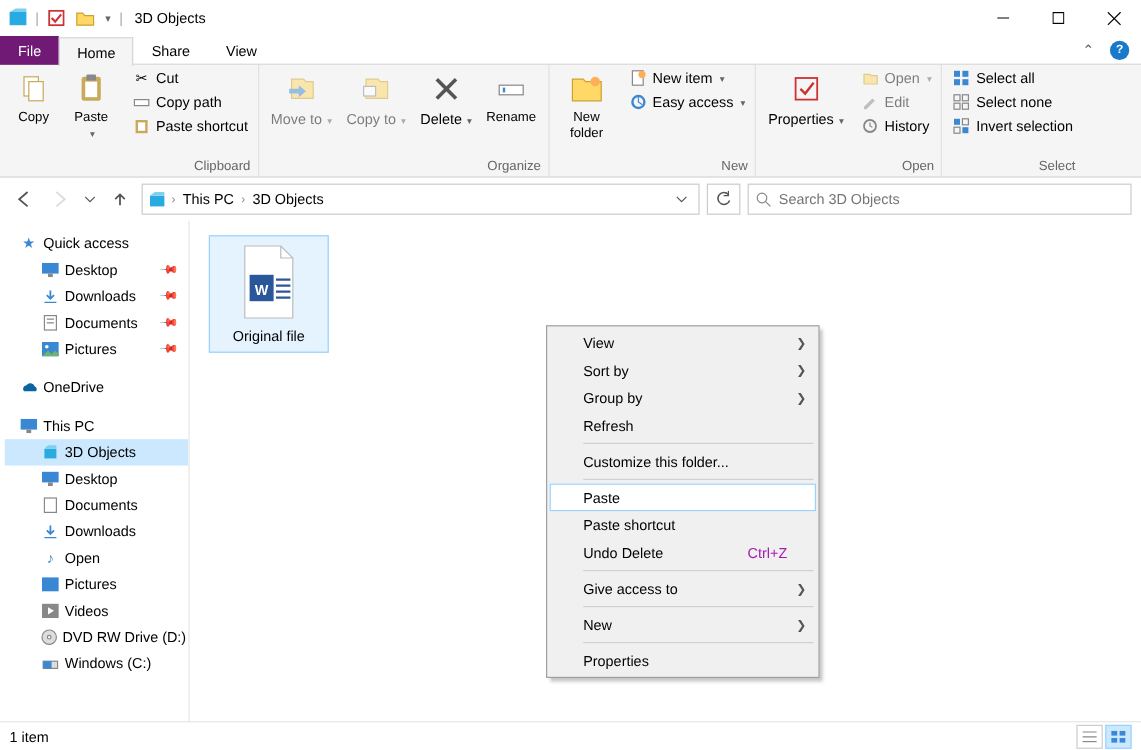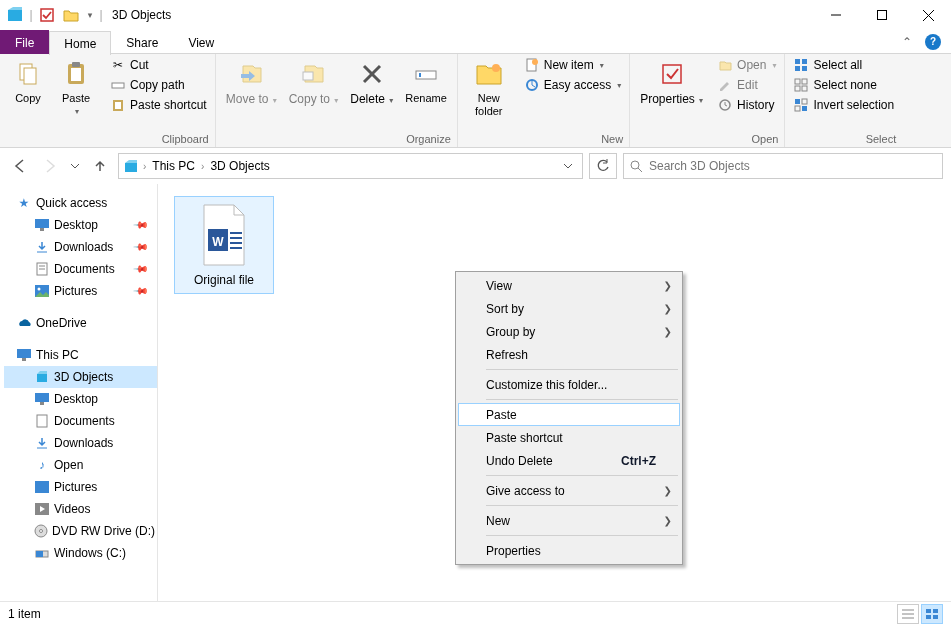--- a/index.html
+++ b/index.html
@@ -60,21 +60,21 @@
 
   .content { flex:1; position:relative; padding: 12px 16px; }
   .file-item { width: 100px; display:flex; flex-direction:column; align-items:center; gap:6px; padding:6px; border:1px solid #99d1ff; background:#e5f3ff; }
   .file-item .fic { width:56px; height:64px; display:flex; align-items:center; justify-content:center; position:relative; }
   .file-item .name { font-size:12px; text-align:center; }
 
   
   .ctx { position:absolute; left:297px; top:87px; width:228px; background:#f0f0f0; border:1px solid #a0a0a0; box-shadow: 3px 3px 3px rgba(0,0,0,.25); padding: 2px; }
   .ctx-item { height: 23px; display:flex; align-items:center; padding: 0 24px 0 28px; position:relative; font-size:12px; }
   .ctx-item.hover { background:#fff; border:1px solid #99d1ff; padding: 0 23px 0 27px; }
-  .ctx-item .sc { margin-left:auto; color:#0f172a;font-weight:bold; }
+  .ctx-item .sc { margin-left:auto; color:#a21caf; }
   .ctx-item .sub { position:absolute; right:8px; color:#555; font-size:10px; }
   .ctx-sep { height:1px; background:#d0d0d0; margin: 3px 2px 3px 28px; }
 
   
   .status { height: 24px; border-top: 1px solid #e5e5e5; display:flex; align-items:center; padding:0 8px; font-size:12px; }
   .status .views { margin-left:auto; display:flex; gap:2px; }
   .viewbtn { width:22px; height:20px; border:1px solid #ccc; display:flex; align-items:center; justify-content:center; }
   .viewbtn.active { background:#cce8ff; border-color:#99d1ff; }
 
   

